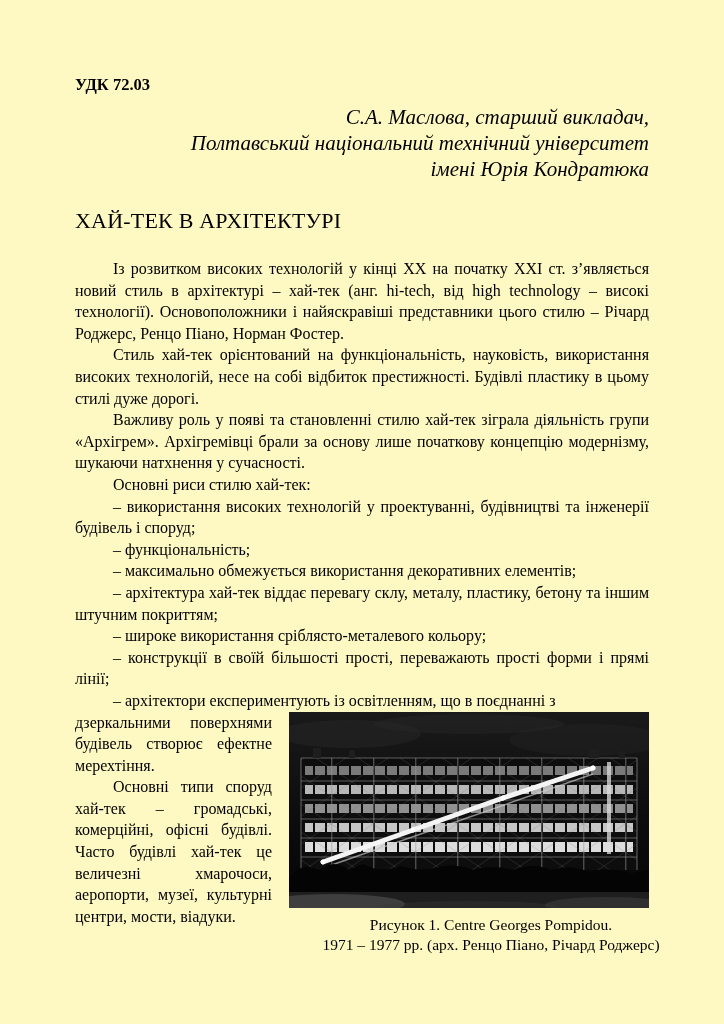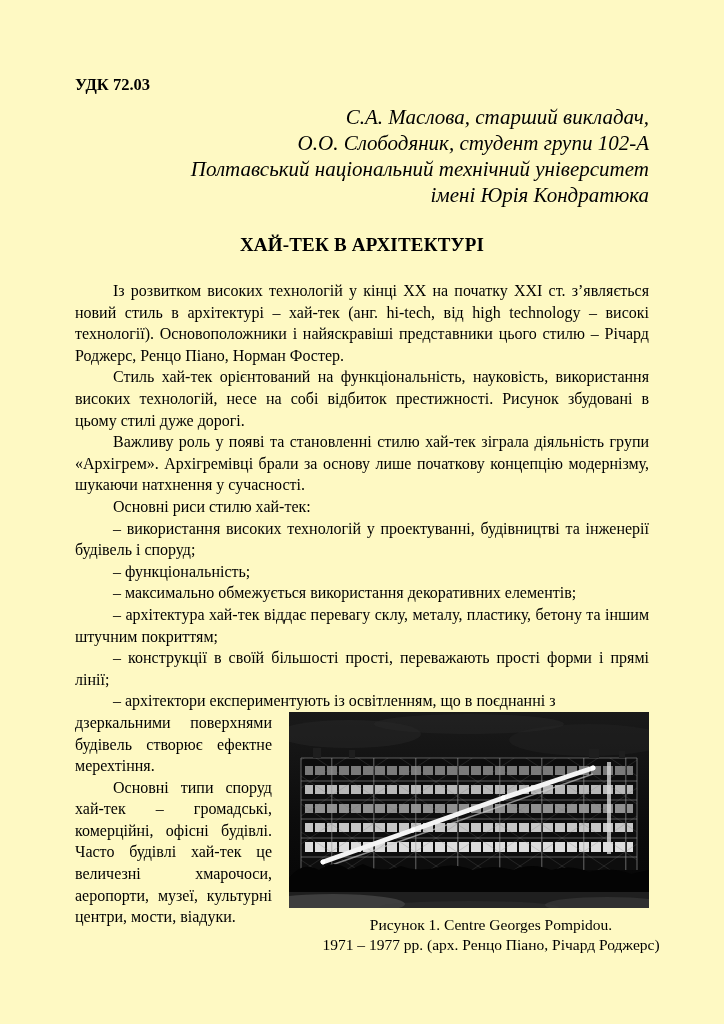--- a/index.html
+++ b/index.html
@@ -23,23 +23,22 @@
   .authors {
     margin-top:8px;
     text-align:right;
     font-style:italic;
     font-size:21px;
     line-height:1.24;
   }
 
   .doc-title {
     margin-top:24px;
-    text-align:center;
-    font-weight:bold;
-    font-size:19px;
+    font-weight:normal;
+    font-size:22px;
     letter-spacing:0.2px;
   }
 
   .body-text { margin-top:22px; }
 
   .para {
     text-align:justify;
     text-indent:38px;
   }
   .para.cont { text-indent:0;font-family:Liberation Serif, serif; }
@@ -69,36 +68,36 @@
 </style>
 </head>
 <body>
 
 <div class="page">
 
   <div class="udc">УДК 72.03</div>
 
   <div class="authors">
     <div>С.А. Маслова, старший викладач,</div>
-    <div>О.О. Слободяник, студент групи 102-А</div>
     <div>Полтавський національний технічний університет</div>
     <div>імені Юрія Кондратюка</div>
   </div>
 
   <h1 class="doc-title">ХАЙ-ТЕК В АРХІТЕКТУРІ</h1>
 
   <div class="body-text">
     <p class="para">Із розвитком високих технологій у кінці XX на початку XXI ст. з’являється новий стиль в архітектурі – хай-тек (анг. hi-tech, від high technology – високі технології). Основоположники і найяскравіші представники цього стилю – Річард Роджерс, Ренцо Піано, Норман Фостер.</p>
-    <p class="para">Стиль хай-тек орієнтований на функціональність, науковість, використання високих технологій, несе на собі відбиток престижності. Рисунок збудовані в цьому стилі дуже дорогі.</p>
+    <p class="para">Стиль хай-тек орієнтований на функціональність, науковість, використання високих технологій, несе на собі відбиток престижності. Будівлі пластику в цьому стилі дуже дорогі.</p>
     <p class="para">Важливу роль у появі та становленні стилю хай-тек зіграла діяльність групи «Архігрем». Архігремівці брали за основу лише початкову концепцію модернізму, шукаючи натхнення у сучасності.</p>
     <p class="para">Основні риси стилю хай-тек:</p>
     <p class="para">– використання високих технологій у проектуванні, будівництві та інженерії будівель і споруд;</p>
     <p class="para">– функціональність;</p>
     <p class="para">– максимально обмежується використання декоративних елементів;</p>
     <p class="para">– архітектура хай-тек віддає перевагу склу, металу, пластику, бетону та іншим штучним покриттям;</p>
+    <p class="para">– широке використання сріблясто-металевого кольору;</p>
     <p class="para">– конструкції в своїй більшості прості, переважають прості форми і прямі лінії;</p>
     <p class="para">– архітектори експериментують із освітленням, що в поєднанні з</p>
 
     <div class="wrap-section">
       <div class="left-col">
         <p class="para cont">дзеркальними поверхнями будівель створює ефектне мерехтіння.</p>
         <p class="para">Основні типи споруд хай-тек – громадські, комерційні, офісні будівлі. Часто будівлі хай-тек це величезні хмарочоси, аеропорти, музеї, культурні центри, мости, віадуки.</p>
       </div>
 
       <figure class="figure">

